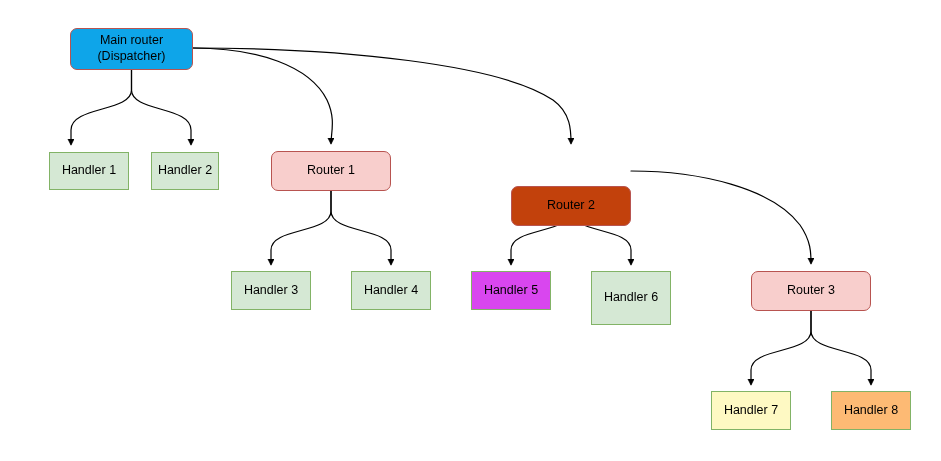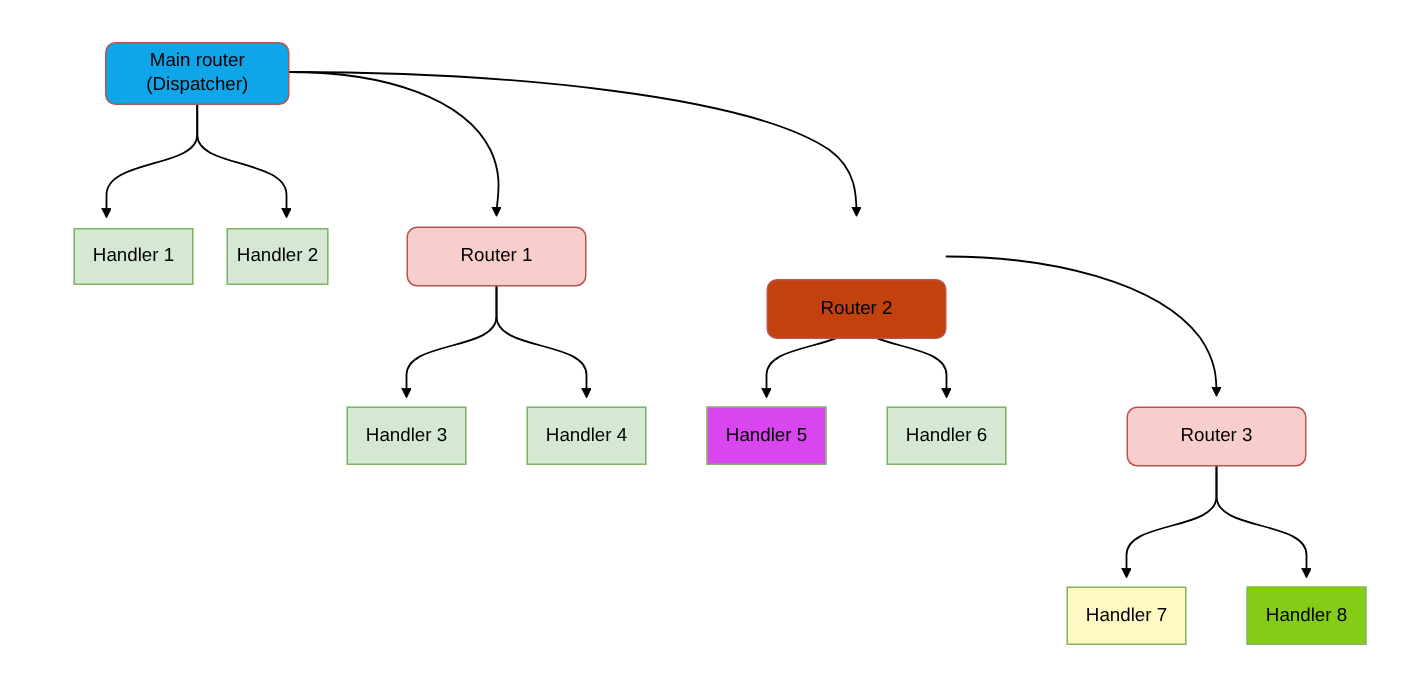--- a/index.html
+++ b/index.html
@@ -77,19 +77,19 @@
   <div id="node-group">
       <div class="node node-router" style="left: 70px; top: 28px; width: 123px; height: 42px; background: #0ea5e9; border-color: rgb(184, 84, 80);"><span>Main router
 (Dispatcher)</span></div>
       <div class="node node-handler" style="left: 31px; top: 152px; width: 80px; height: 38px; background: rgb(213, 232, 212); border-color: rgb(130, 179, 102); margin-left: 18px;"><span>Handler 1</span></div>
       <div class="node node-handler" style="left: 151px; top: 152px; width: 68px; height: 38px; background: rgb(213, 232, 212); border-color: rgb(130, 179, 102);"><span>Handler 2</span></div>
       <div class="node node-router" style="left: 271px; top: 151px; width: 120px; height: 40px; background: rgb(248, 206, 204); border-color: rgb(184, 84, 80);"><span>Router 1</span></div>
       <div class="node node-router" style="left: 511px; top: 151px; width: 120px; height: 40px; background: #c2410c; border-color: rgb(184, 84, 80); margin-top: 35px;"><span>Router 2</span></div>
       <div class="node node-handler" style="left: 231px; top: 271px; width: 80px; height: 39px; background: rgb(213, 232, 212); border-color: rgb(130, 179, 102);"><span>Handler 3</span></div>
       <div class="node node-handler" style="left: 351px; top: 271px; width: 80px; height: 39px; background: rgb(213, 232, 212); border-color: rgb(130, 179, 102);"><span>Handler 4</span></div>
       <div class="node node-handler" style="left: 471px; top: 271px; width: 80px; height: 39px; background: #d946ef; border-color: rgb(130, 179, 102);"><span>Handler 5</span></div>
-      <div class="node node-handler" style="left: 591px; top: 271px; width: 80px; height: 39px; background: rgb(213, 232, 212); border-color: rgb(130, 179, 102);"><span>Handler 6</span></div>
+      <div class="node node-handler" style="left: 591px; top: 271px; width: 80px; height: 54px; background: rgb(213, 232, 212); border-color: rgb(130, 179, 102);"><span>Handler 6</span></div>
       <div class="node node-router" style="left: 751px; top: 271px; width: 120px; height: 40px; background: rgb(248, 206, 204); border-color: rgb(184, 84, 80);"><span>Router 3</span></div>
       <div class="node node-handler" style="left: 711px; top: 391px; width: 80px; height: 39px; background: #fef9c3; border-color: rgb(130, 179, 102); align-items: center;"><span>Handler 7</span></div>
-      <div class="node node-handler" style="left: 831px; top: 391px; width: 80px; height: 39px; background: #84cc16; border-color: rgb(130, 179, 102);"><span>Handler 8</span></div>
+      <div class="node node-handler" style="left: 831px; top: 391px; width: 80px; height: 39px; background: #fdba74; border-color: rgb(130, 179, 102);"><span>Handler 8</span></div>
     </div>
 
 </div>
 
 </body></html>

